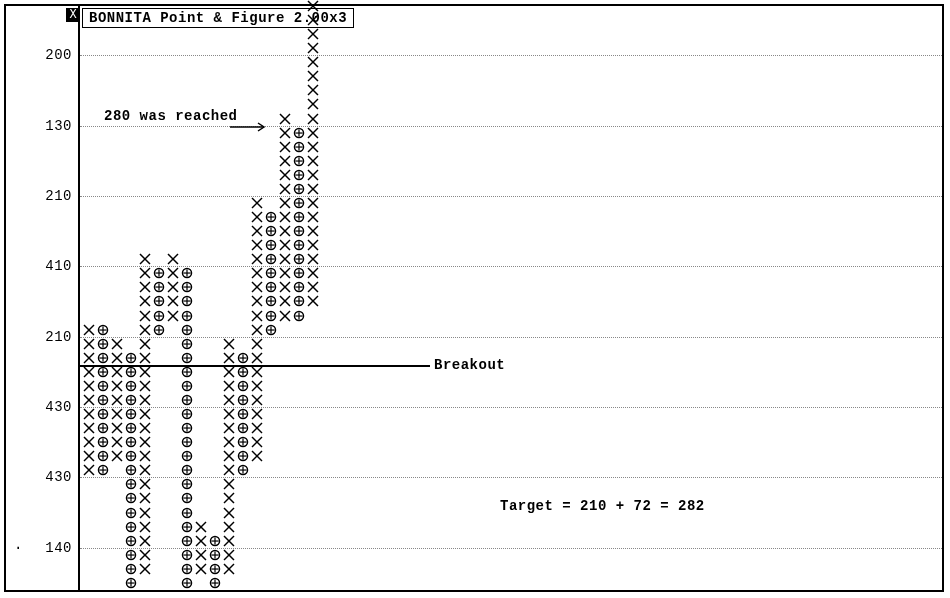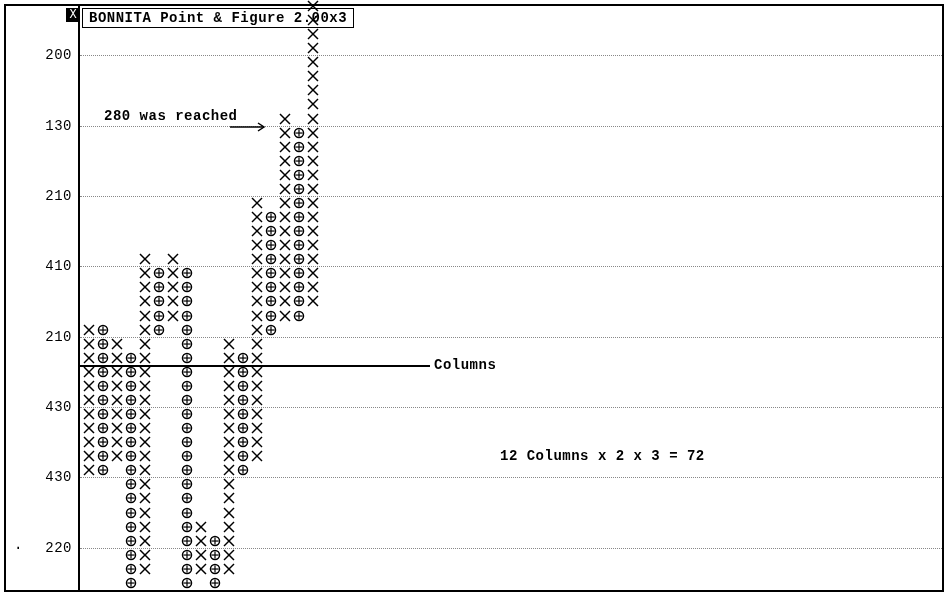--- a/index.html
+++ b/index.html
@@ -121,21 +121,21 @@
     font-size: 14px;
     font-weight: bold;
     letter-spacing: 0.5px;
   }
 </style>
 </head>
 <body>
 
 <div class="outer">
   <div class="yaxis-area">
-      <div class="ytick" style="top: 533.783px;">220</div>
+      <div class="ytick" style="top: 533.783px;">140</div>
       <div class="ytick" style="top: 463.422px;">430</div>
       <div class="ytick" style="top: 393.06px;">430</div>
       <div class="ytick" style="top: 322.699px;">210</div>
       <div class="ytick" style="top: 252.337px;">410</div>
       <div class="ytick" style="top: 181.976px;">210</div>
       <div class="ytick" style="top: 111.614px;">130</div>
       <div class="ytick" style="top: 41.253px;">200</div>
       <div style="position: absolute; left: 8px; top: 533.783px; font-family: &quot;Courier New&quot;, monospace; font-size: 14px;">·</div>
     </div>
   <div class="plot-area">
@@ -1571,21 +1571,21 @@
           </svg>
         </div>
         <div class="pf-cell x-mark" style="top: -7.03614px; height: 14.0723px;">
           <svg viewBox="0 0 14 14">
             <line x1="2" y1="2" x2="12" y2="12"></line>
             <line x1="12" y1="2" x2="2" y2="12"></line>
           </svg>
         </div>
       </div>
       <div class="breakout-line" style="top: 358.843px; width: 350px;"></div>
-      <div class="annotation" style="left: 354px; top: 350.843px;">Columns</div>
+      <div class="annotation" style="left: 354px; top: 350.843px;">Breakout</div>
       <div class="arrow-ann" style="left: 24px; top: 101.614px;">280 was reached</div>
       <div style="position: absolute; left: 150px; top: 115.614px; width: 40px; height: 10px;"><svg viewBox="0 0 40 10" style="width:100%;height:100%">
           <line x1="0" y1="5" x2="34" y2="5" stroke="#000" stroke-width="1.5"></line>
           <polyline points="28,1 34,5 28,9" fill="none" stroke="#000" stroke-width="1.5"></polyline>
         </svg></div>
-      <div class="annotation" style="left: 420px; top: 442.313px;">12 Columns x 2 x 3 = 72</div>
+      <div class="annotation" style="left: 420px; top: 491.566px;">Target = 210 + 72 = 282</div>
     </div>
 </div>
 
 </body></html>

